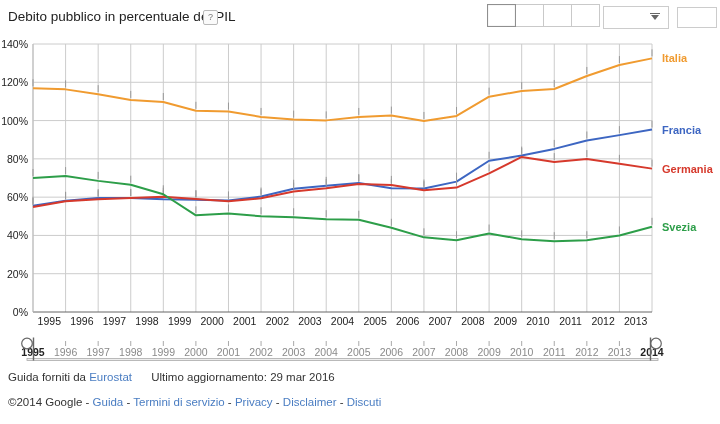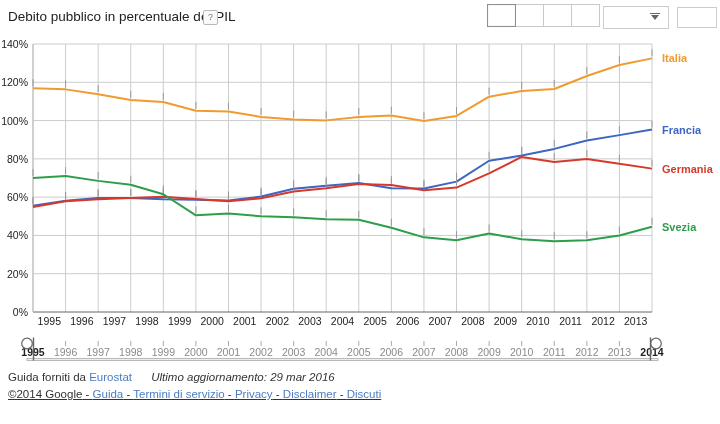--- a/index.html
+++ b/index.html
@@ -34,22 +34,22 @@
   }
   #dropdown .caret-bar{position:absolute;right:8px;top:6px;width:10px;height:1px;background:#666;}
   #extra-btn{
     position:absolute;left:190px;top:3px;width:38px;height:19px;background:#fff;
     border:1px solid #ccc;cursor:pointer;
   }
   
   #chart-svg{position:absolute;left:0;top:0;}
   
   #footer-line1{position:absolute;left:8px;top:371px;font-size:11.5px;color:#333;}
-  #footer-line1 .upd{margin-left:16px;font-style:italic;}
-  #footer-line2{position:absolute;left:8px;top:388px;font-size:11.5px;color:#333;text-decoration:underline;}
+  #footer-line1 .upd{margin-left:16px;}
+  #footer-line2{position:absolute;left:8px;top:396px;font-size:11.5px;color:#333;}
   a.lnk{color:#4a7dc2;text-decoration:none;cursor:pointer;}
   .sep{color:#333;}
 </style>
 </head>
 <body>
 
 <div id="app">
 
   <div id="title">Debito pubblico in percentuale del PIL</div>
   <div id="help-btn">?</div>

